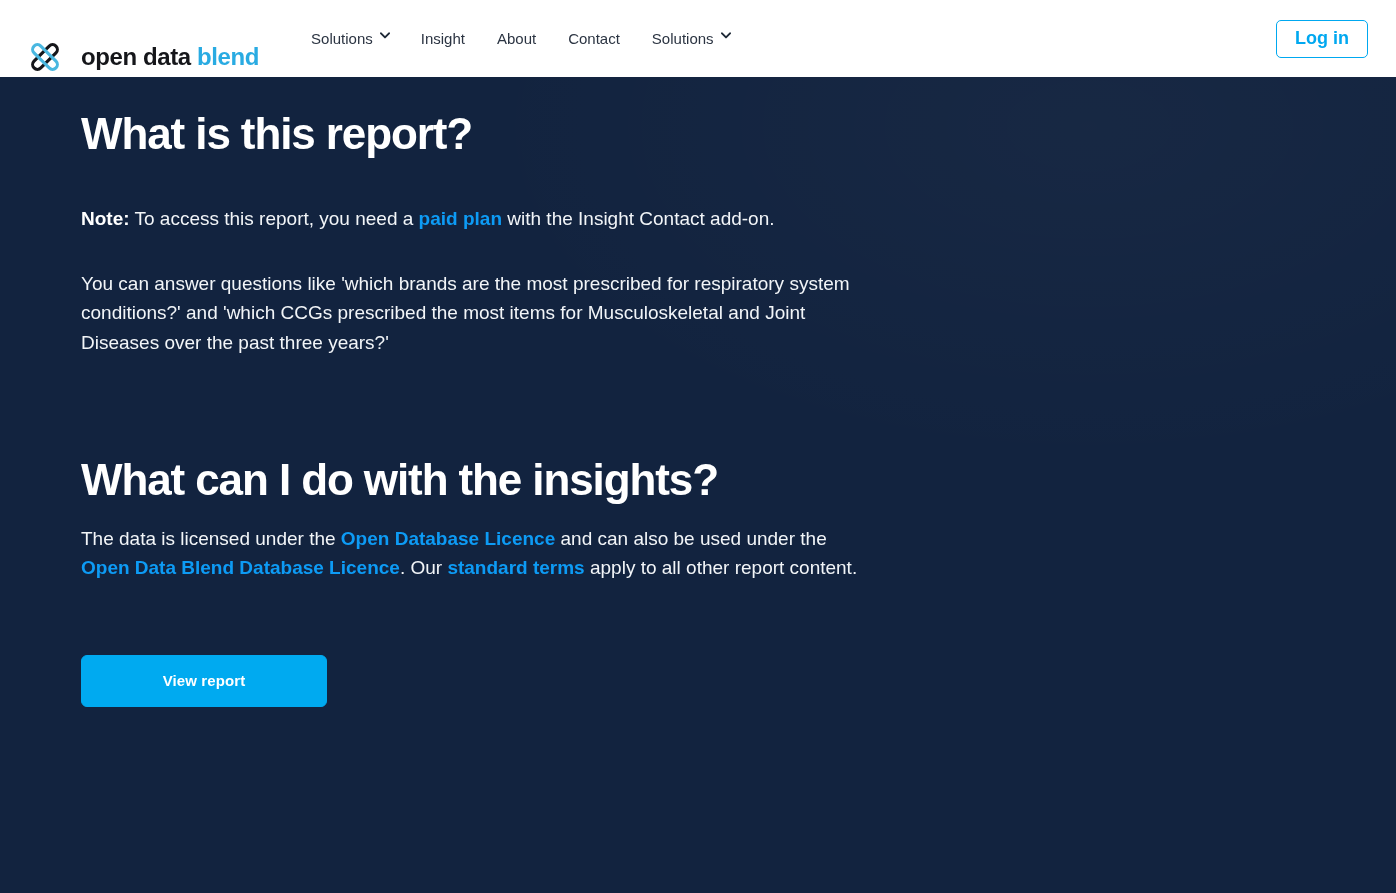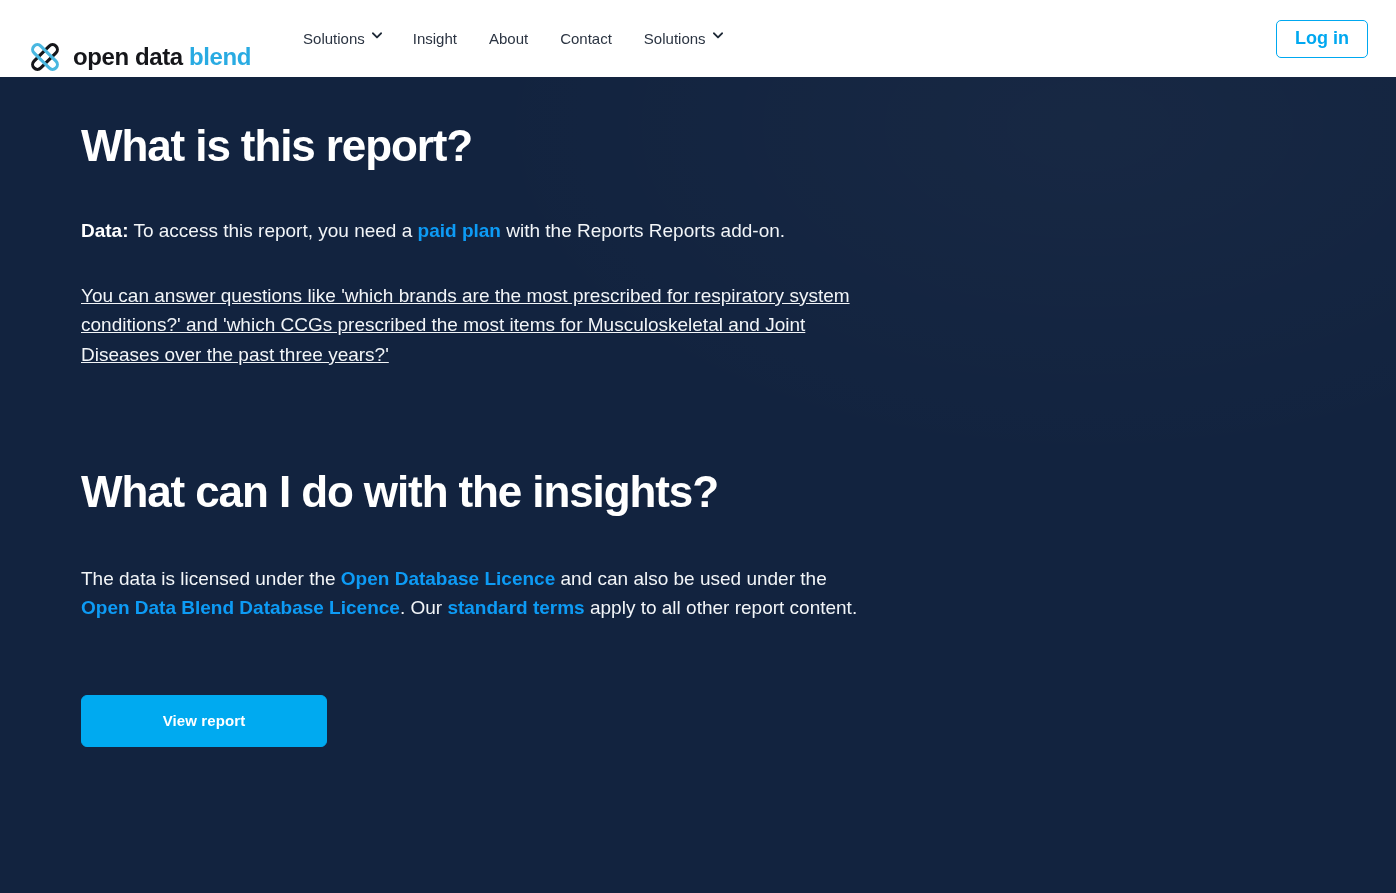--- a/index.html
+++ b/index.html
@@ -23,21 +23,21 @@
     background: #ffffff;
     display: flex;
     align-items: center;
     padding: 0 28px 0 28px;
     position: relative;
   }
 
   .brand {
     display: flex;
     align-items: center;
-    gap: 11px;
+    gap: 19px;
     text-decoration: none;
     margin-right: 36px;
     margin-top: 37px;
   }
 
   .brand-mark {
     width: 34px;
     height: 34px;
     display: block;
     flex: 0 0 34px;
@@ -108,54 +108,54 @@
   
   .page-body {
     height: 816px;
     background:
       radial-gradient(900px 500px at 78% 6%, rgba(255,255,255,0.022), rgba(255,255,255,0) 70%),
       #12233f;
     padding: 0 0 0 81px;
     overflow: hidden;
   }
 
-  .section { max-width: 790px; margin-top: 12px; }
+  .section { max-width: 790px; }
 
   h2.section-title {
     font-size: 44px;
     font-weight: bold;
     letter-spacing: -1.1px;
     color: #ffffff;
     line-height: 1.1;
   }
 
   #sec-report h2 { padding-top: 33px; }
 
   p.body-text {
     font-size: 19px;
     line-height: 29.5px;
     color: #f2f5f8;
     font-weight: normal;
   }
 
   p.note { margin-top: 46px; }
   p.para2 { margin-top: 36px; }
-  p.para3 { margin-top: 35px; text-decoration: underline; }
+  p.para3 { margin-top: 35px; }
 
   strong.note-label { font-weight: bold; color: #ffffff; }
 
   a.inline-link {
     color: #0d9bf5;
     text-decoration: none;
     font-weight: bold;
     cursor: pointer;
   }
 
   #sec-insights { margin-top: 99px; }
-  #sec-insights p.lic { margin-top: 47px; }
+  #sec-insights p.lic { margin-top: 19px; }
 
   .cta-row {
     display: flex;
     gap: 10px;
     margin-top: 72px;
   }
 
   .btn {
     display: inline-flex;
     align-items: center;
@@ -246,21 +246,21 @@
 
 </header>
 
 <main class="page-body">
 
   <section class="section" id="sec-report">
 
     <h2 class="section-title">What is this report?</h2>
 
     <p class="body-text note">
-      <strong class="note-label">Data:</strong><span> To access this report, you need a </span><a class="inline-link" href="#">paid plan</a><span> with the Reports Reports add-on.</span>
+      <strong class="note-label">Note:</strong><span> To access this report, you need a </span><a class="inline-link" href="#">paid plan</a><span> with the Insight Contact add-on.</span>
     </p>
 
 
     <p class="body-text para3">You can answer questions like 'which brands are the most prescribed for respiratory system conditions?' and 'which CCGs prescribed the most items for Musculoskeletal and Joint Diseases over the past three years?'</p>
 
   </section>
 
   <section class="section" id="sec-insights">
 
     <h2 class="section-title">What can I do with the insights?</h2>

